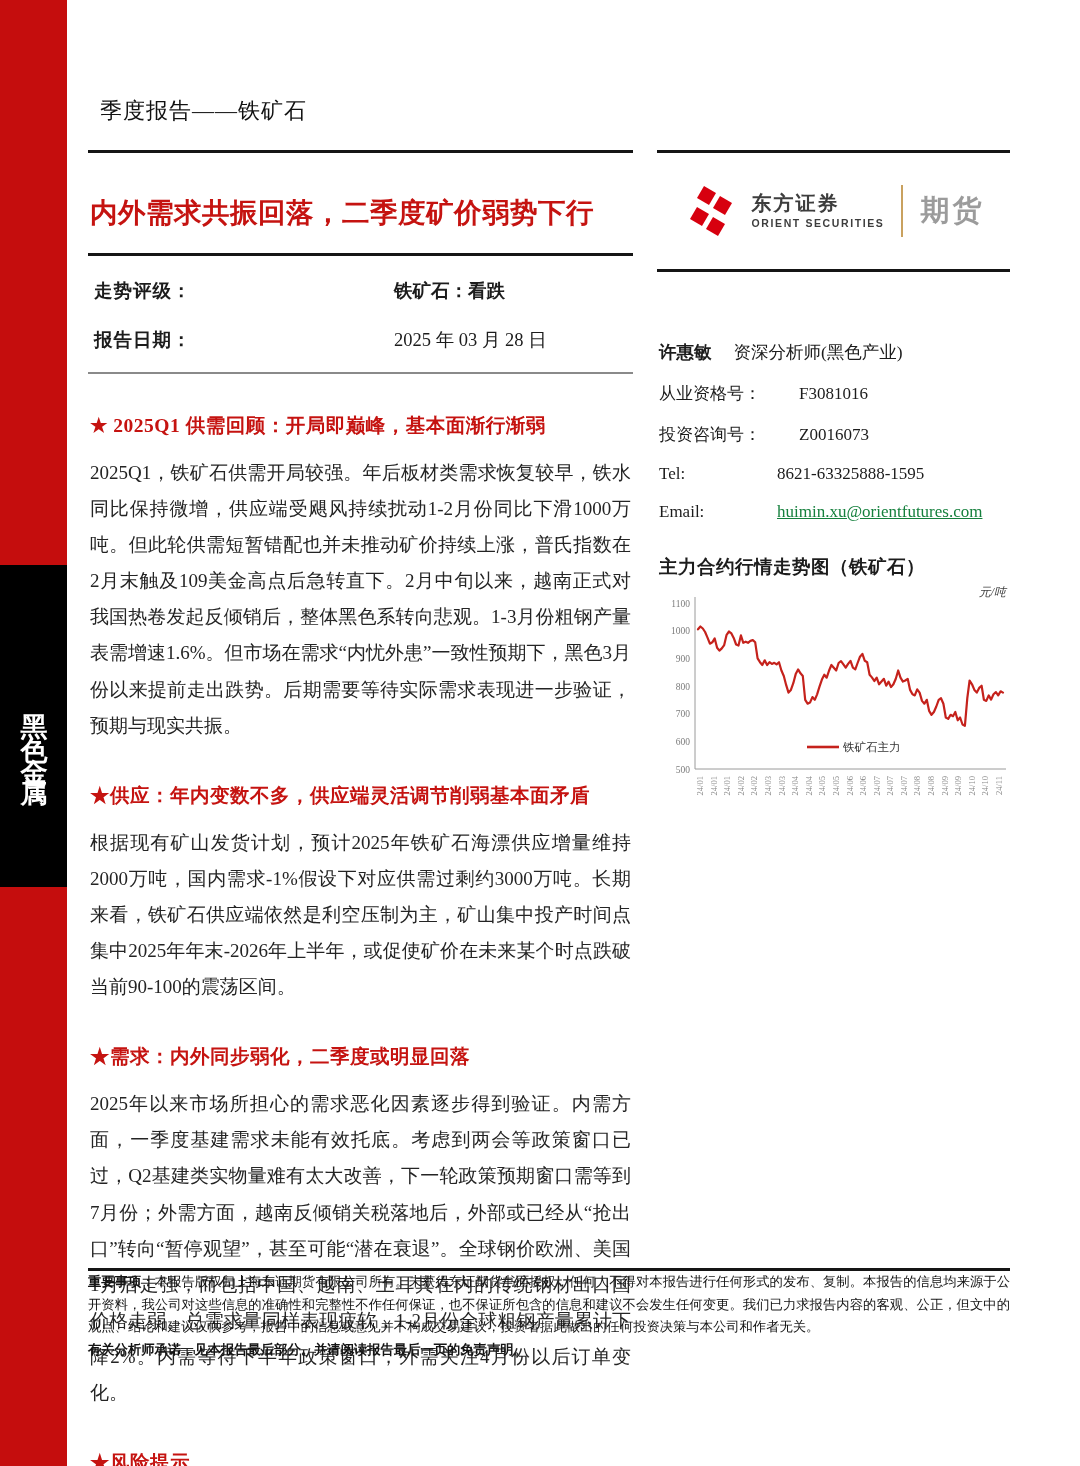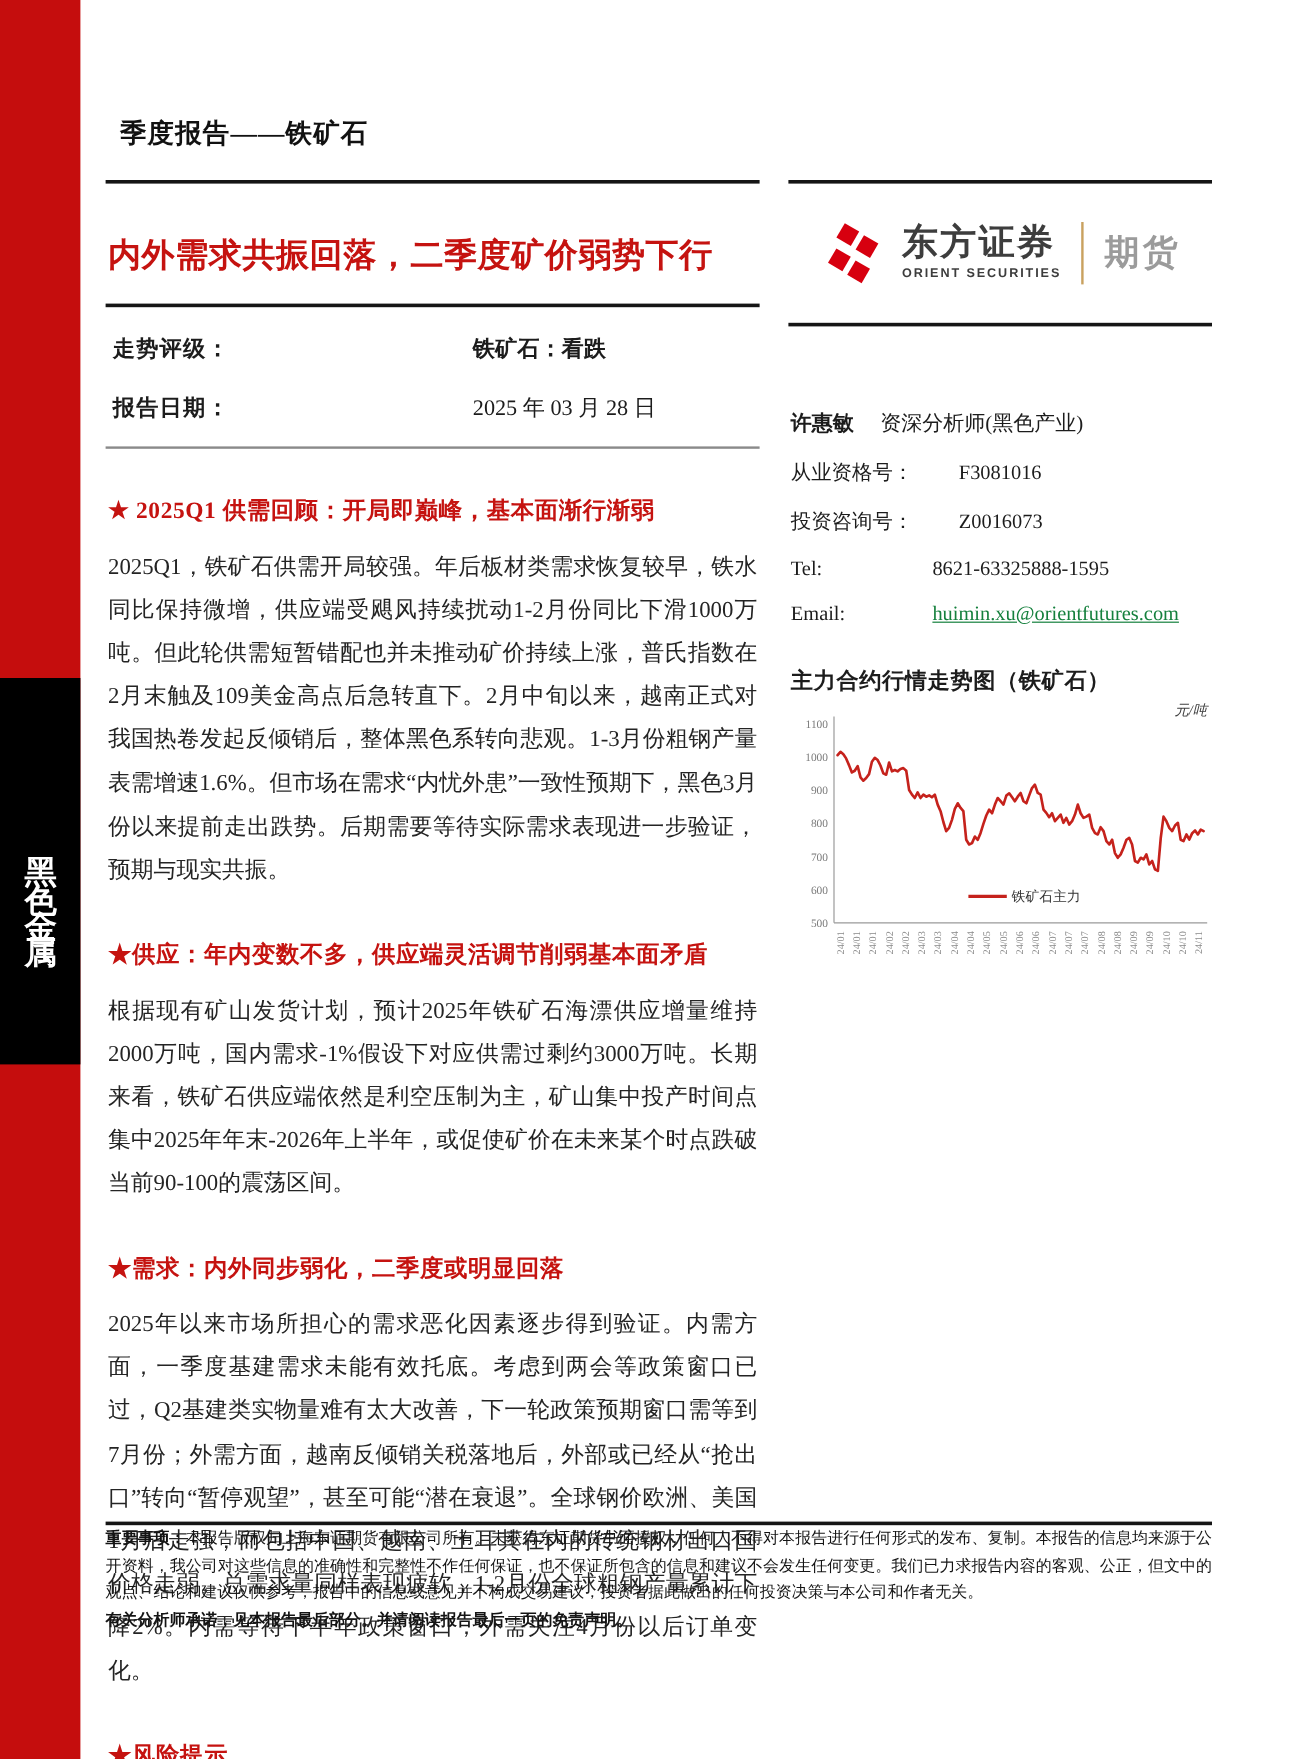--- a/index.html
+++ b/index.html
@@ -8,21 +8,21 @@
   #page { position:relative; width:1080px; height:1466px; margin:0 auto; background:#ffffff; overflow:hidden; }
 
   
   .side-bar { position:absolute; left:0; top:0; width:67px; height:1466px; background:#c50d0d; }
   .side-black { position:absolute; left:0; top:565px; width:67px; height:322px; background:#000000;
                 display:flex; align-items:center; justify-content:center; }
   .side-label { color:#ffffff; font-size:27px; font-weight:bold; line-height:1;
                 writing-mode:vertical-rl; text-orientation:upright; letter-spacing:22px;
                 font-family:"Liberation Sans","DejaVu Sans",sans-serif; padding-top:22px; }
 
-  .kicker { position:absolute; left:100px; top:96px; font-size:22px; font-weight:bold; color:#111; letter-spacing:1px; }
+  .kicker { position:absolute; left:100px; top:96px; font-size:22px; font-weight:normal; color:#111; letter-spacing:1px; }
 
   .left-col { position:absolute; left:88px; top:150px; width:545px; }
   .right-col { position:absolute; left:657px; top:150px; width:353px; }
 
   .title-block { border-top:3px solid #151515; border-bottom:3px solid #151515; padding:42px 2px 22px; }
   .report-title { color:#c51310; font-size:27.5px; font-weight:bold; letter-spacing:0.5px; }
 
   .meta { padding:22px 6px 16px; border-bottom:2px solid #8a8a8a; }
   .meta-row { display:flex; margin-bottom:24px; font-size:18.5px; }
   .meta-row:last-child { margin-bottom:4px; }
@@ -31,21 +31,21 @@
   .meta-val.normal { font-weight:normal; }
 
   .section { margin-top:38px; padding:0 2px; }
   .section h2 { color:#c51310; font-size:19.5px; font-weight:bold; letter-spacing:0.5px; }
   .section p  { margin-top:16px; font-size:19px; line-height:1.9; text-align:justify; color:#242424; }
 
   
   .logo-block { border-top:3px solid #151515; border-bottom:3px solid #151515; height:122px;
                 display:flex; align-items:center; justify-content:center; gap:13px; }
   .brand-txt { display:flex; flex-direction:column; align-items:flex-start; }
-  .brand-cn { font-family:"Liberation Sans","DejaVu Sans",sans-serif; font-weight:bold; font-size:30px;
+  .brand-cn { font-family:"Liberation Sans","DejaVu Sans",sans-serif; font-weight:bold; font-size:20px;
               color:#3d3d3d; letter-spacing:2px; line-height:1; }
   .brand-en { font-family:"Liberation Sans","DejaVu Sans",sans-serif; font-weight:bold; font-size:10.5px;
               color:#3d3d3d; letter-spacing:1.6px; margin-top:4px; }
   .brand-div { width:2px; height:52px; background:#c9a15f; margin:0 4px; }
   .brand-suffix { font-family:"Liberation Sans","DejaVu Sans",sans-serif; font-weight:bold; font-size:29px;
                   color:#9b9b9b; letter-spacing:3px; }
 
   .analyst { padding:24px 2px 0; font-size:17px; }
   .an-row { display:flex; margin-bottom:18px; align-items:baseline; }
   .an-name { font-weight:bold; font-size:17.5px; margin-right:22px; }

